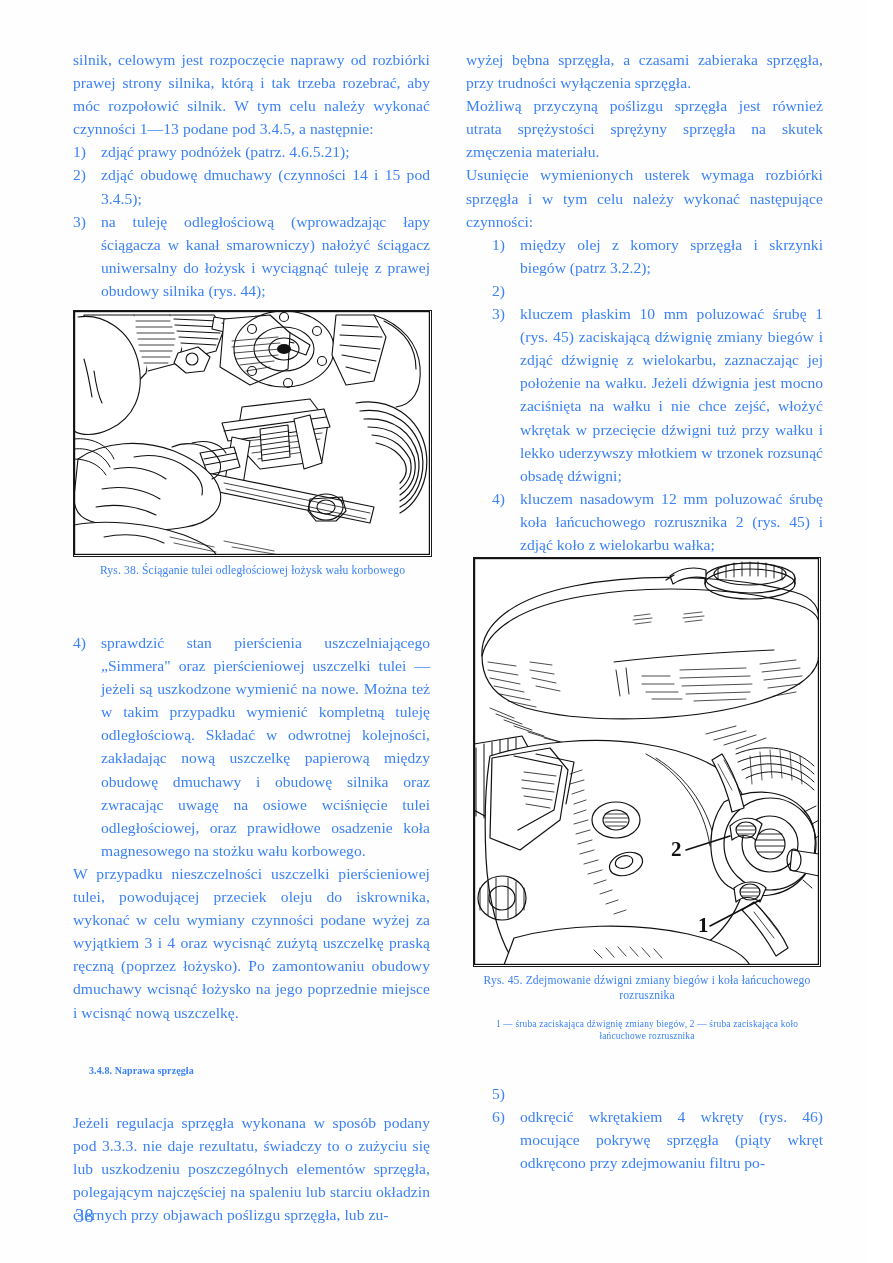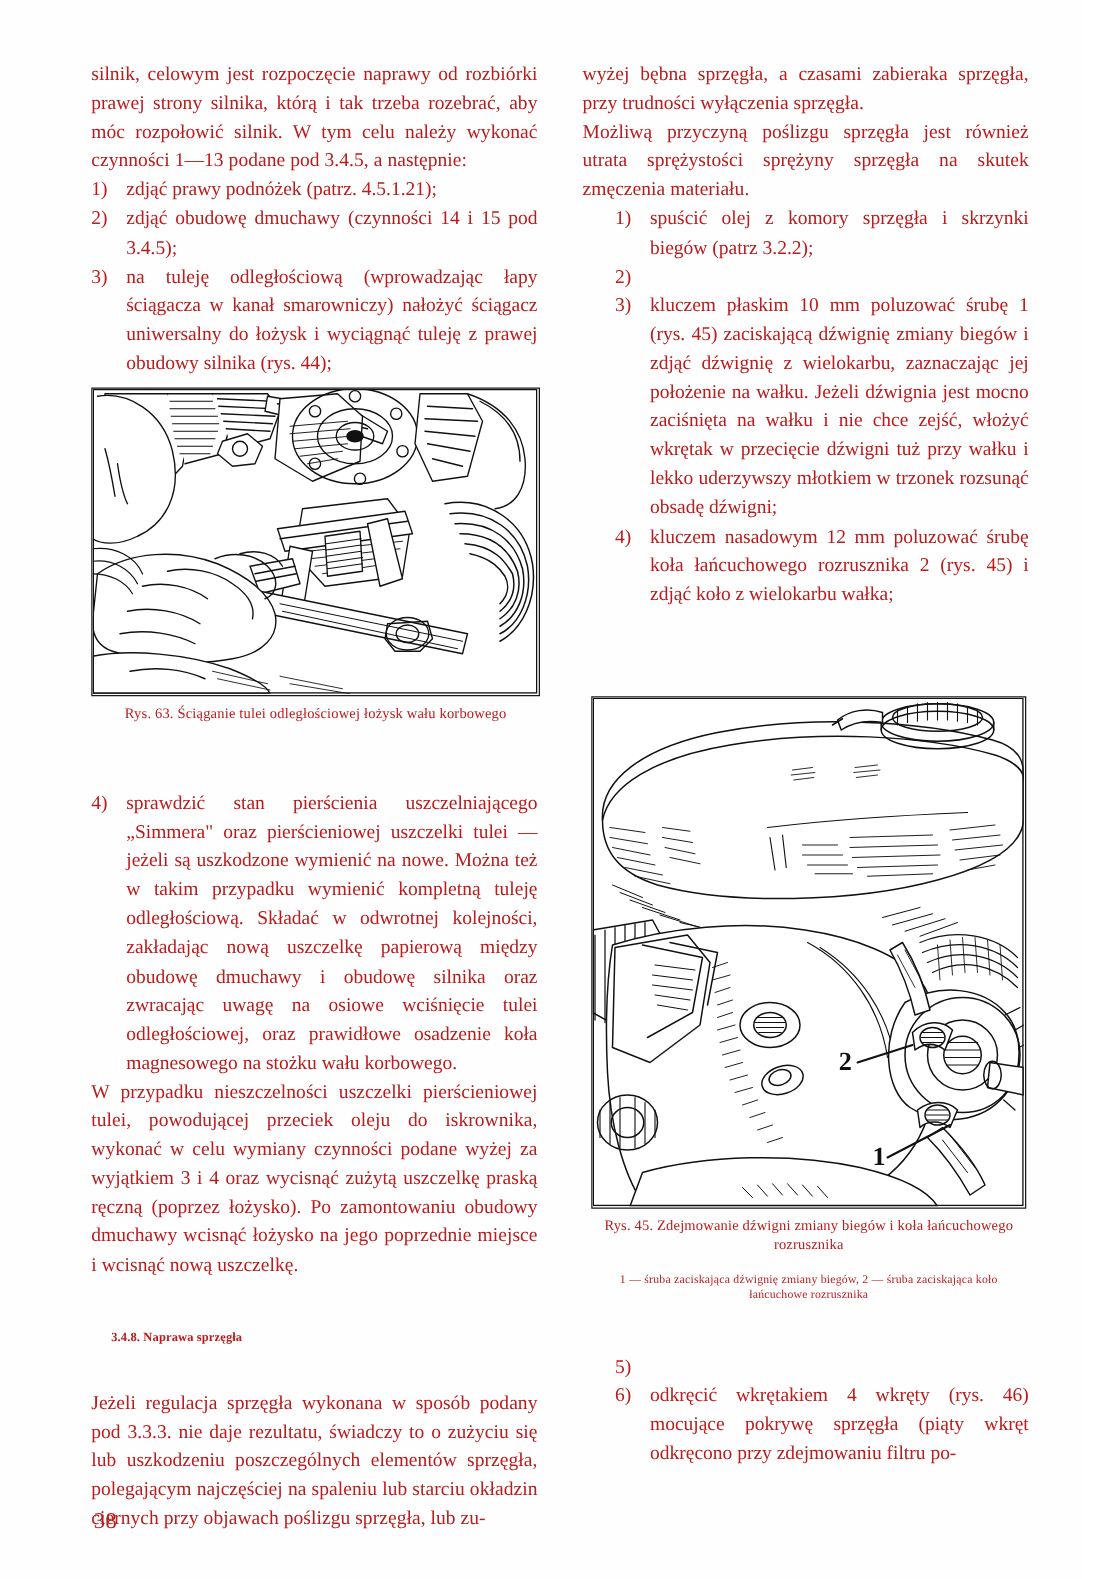--- a/index.html
+++ b/index.html
@@ -7,21 +7,21 @@
     padding: 0;
     background: #ffffff;
   }
   .page {
     position: relative;
     width: 866px;
     height: 1263px;
     background: #fefefe;
     overflow: hidden;
     font-family: "Liberation Serif", "DejaVu Serif", serif;
-    color: #b91c1c;
+    color: #3b82f6;
   }
   .col {
     position: absolute;
     top: 48px;
     width: 357px;
   }
   .col-left  { left: 73px; }
   .col-right { left: 466px; }
 
   p.body {
@@ -104,21 +104,21 @@
 <body>
 
 <div class="page">
 
   <div class="col col-left">
 
     <p class="body">silnik, celowym jest rozpoczęcie naprawy od rozbiórki prawej strony silnika, którą i tak trzeba rozebrać, aby móc rozpołowić silnik. W tym celu należy wykonać czynności 1—13 podane pod 3.4.5, a następnie:</p>
 
     <div class="li">
       <span class="marker">1)</span>
-      <span class="txt">zdjąć prawy podnóżek (patrz. 4.5.1.21);</span>
+      <span class="txt">zdjąć prawy podnóżek (patrz. 4.6.5.21);</span>
     </div>
     <div class="li">
       <span class="marker">2)</span>
       <span class="txt">zdjąć obudowę dmuchawy (czynności 14 i 15 pod 3.4.5);</span>
     </div>
     <div class="li">
       <span class="marker">3)</span>
       <span class="txt">na tuleję odległościową (wprowadzając łapy ściągacza w kanał smarowniczy) nałożyć ściągacz uniwersalny do łożysk i wyciągnąć tuleję z prawej obudowy silnika (rys. 44);</span>
     </div>
   </div>
@@ -224,42 +224,43 @@
 
           <g stroke-width="1">
             <path d="M0 128 C18 126 34 134 40 148"></path>
             <path d="M0 138 C16 136 30 144 36 156"></path>
             <path d="M0 148 C14 148 26 154 32 164"></path>
           </g>
         </g>
         <rect x="0.6" y="0.6" width="354.8" height="242.8" fill="none" stroke="#111" stroke-width="1.2"></rect>
       </svg>
     </div>
-    <div class="figcap" style="width:359px;">Rys. 63. Ściąganie tulei odległościowej łożysk wału korbowego</div>
+    <div class="figcap" style="width:359px;">Rys. 38. Ściąganie tulei odległościowej łożysk wału korbowego</div>
   </div>
 
   <div class="col col-left" style="top:631px;">
     <div class="li">
       <span class="marker">4)</span>
       <span class="txt">sprawdzić stan pierścienia uszczelniającego „Simmera" oraz pierścieniowej uszczelki tulei — jeżeli są uszkodzone wymienić na nowe. Można też w takim przypadku wymienić kompletną tuleję odległościową. Składać w odwrotnej kolejności, zakładając nową uszczelkę papierową między obudowę dmuchawy i obudowę silnika oraz zwracając uwagę na osiowe wciśnięcie tulei odległościowej, oraz prawidłowe osadzenie koła magnesowego na stożku wału korbowego.</span>
     </div>
     <p class="body">W przypadku nieszczelności uszczelki pierścieniowej tulei, powodującej przeciek oleju do iskrownika, wykonać w celu wymiany czynności podane wyżej za wyjątkiem 3 i 4 oraz wycisnąć zużytą uszczelkę praską ręczną (poprzez łożysko). Po zamontowaniu obudowy dmuchawy wcisnąć łożysko na jego poprzednie miejsce i wcisnąć nową uszczelkę.</p>
     <div class="gap-l"></div>
     <h3 class="section">3.4.8. Naprawa sprzęgła</h3>
     <div class="gap-m"></div>
     <p class="body">Jeżeli regulacja sprzęgła wykonana w sposób podany pod 3.3.3. nie daje rezultatu, świadczy to o zużyciu się lub uszkodzeniu poszczególnych elementów sprzęgła, polegającym najczęściej na spaleniu lub starciu okładzin ciernych przy objawach poślizgu sprzęgła, lub zu-</p>
   </div>
 
   <div class="col col-right">
     <p class="body">wyżej bębna sprzęgła, a czasami zabieraka sprzęgła, przy trudności wyłączenia sprzęgła.</p>
     <p class="body">Możliwą przyczyną poślizgu sprzęgła jest również utrata sprężystości sprężyny sprzęgła na skutek zmęczenia materiału.</p>
+    <p class="body">Usunięcie wymienionych usterek wymaga rozbiórki sprzęgła i w tym celu należy wykonać następujące czynności:</p>
 
     <div class="li indent">
       <span class="marker">1)</span>
-      <span class="txt">spuścić olej z komory sprzęgła i skrzynki biegów (patrz 3.2.2);</span>
+      <span class="txt">między olej z komory sprzęgła i skrzynki biegów (patrz 3.2.2);</span>
     </div>
     <div class="li indent">
       <span class="marker">2)</span>
     </div>
     <div class="li indent">
       <span class="marker">3)</span>
       <span class="txt">kluczem płaskim 10 mm poluzować śrubę 1 (rys. 45) zaciskającą dźwignię zmiany biegów i zdjąć dźwignię z wielokarbu, zaznaczając jej położenie na wałku. Jeżeli dźwignia jest mocno zaciśnięta na wałku i nie chce zejść, włożyć wkrętak w przecięcie dźwigni tuż przy wałku i lekko uderzywszy młotkiem w trzonek rozsunąć obsadę dźwigni;</span>
     </div>
     <div class="li indent">
       <span class="marker">4)</span>

